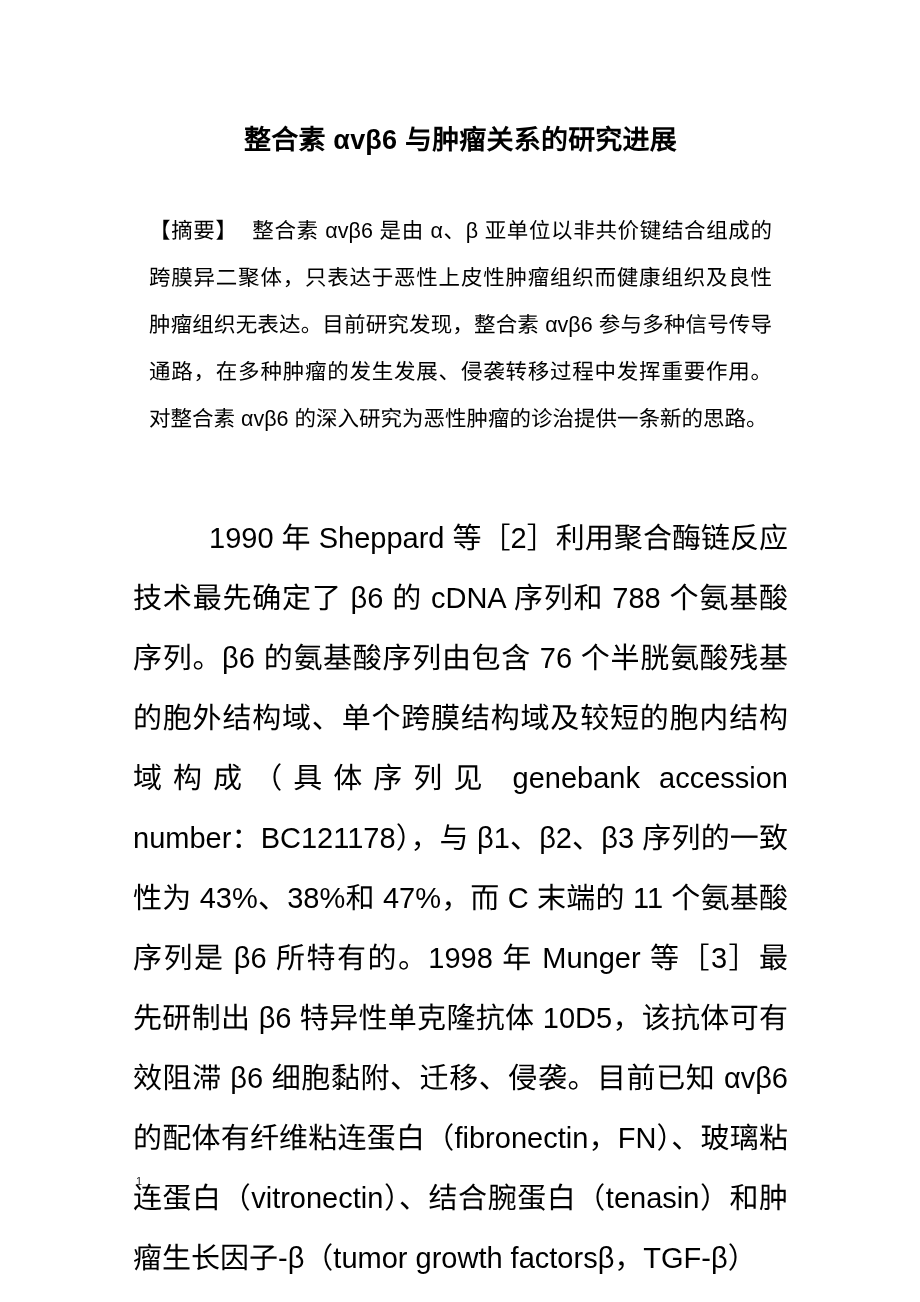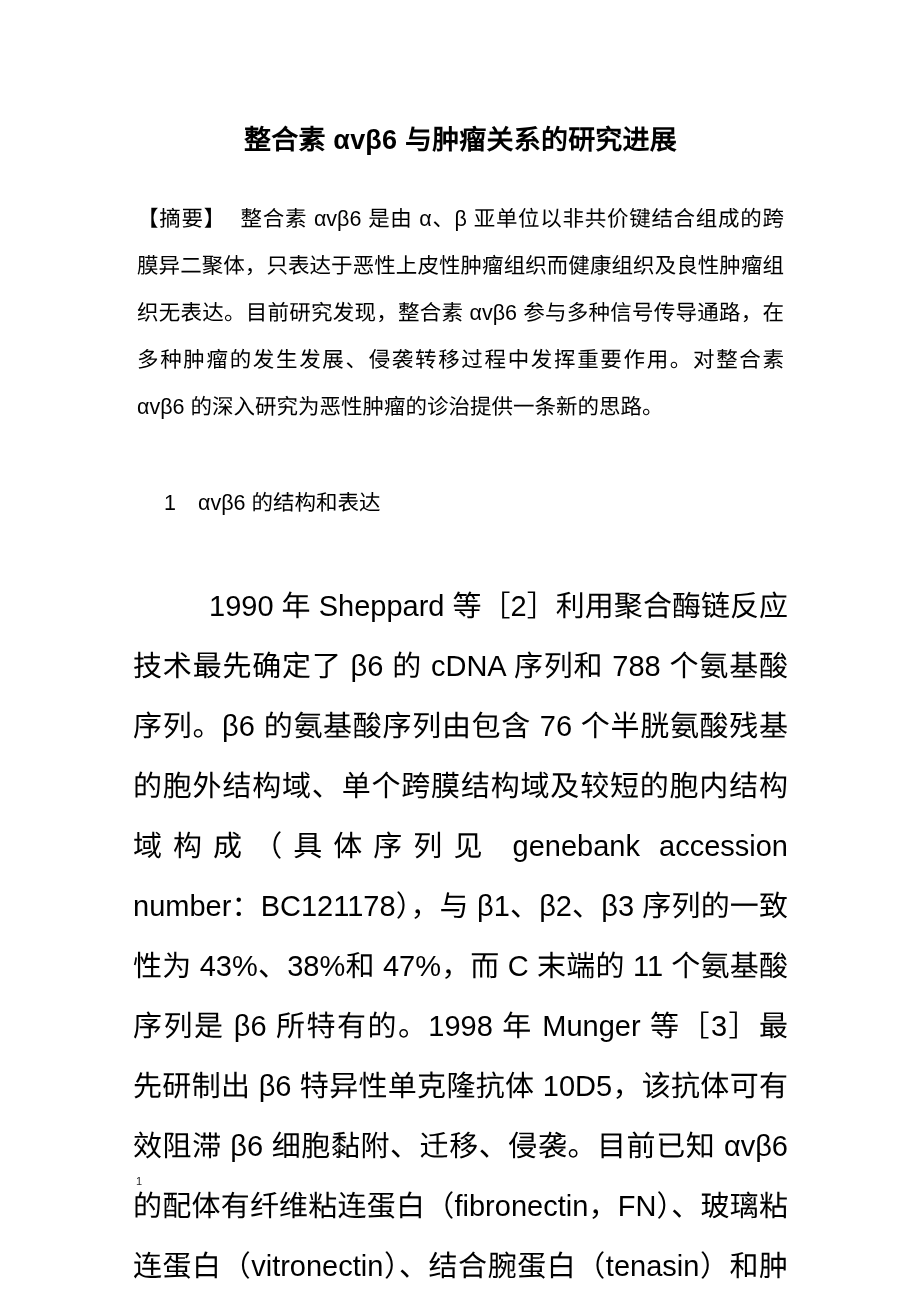--- a/index.html
+++ b/index.html
@@ -34,21 +34,21 @@
     text-align: center;
     letter-spacing: 0.2px;
     margin: 0;
     padding-top: 118px;
     line-height: 1.35;
     color: #000000;
   }
 
   
   .abstract {
-    margin: 4px;
+    margin: 16px;
     padding-top: 34px;
     font-size: 21.5px;
     line-height: 47px;
     text-align: justify;
     text-justify: inter-ideograph;
     text-align-last: left;
     color: #000000;
   }
   .abstract .lbl {
     font-weight: normal;
@@ -110,20 +110,19 @@
 <body>
 
 <div class="page">
   <div class="content">
 
     <h1 class="doc-title">整合素 αvβ6 与肿瘤关系的研究进展</h1>
 
     <p class="abstract"><span class="lbl">【摘要】</span><span class="gap-after-label"></span><span>整合素 αvβ6 是由 α、β 亚单位以非共价键结合组成的跨膜异二聚体，只表达于恶性上皮性肿瘤组织而健康组织及良性肿瘤组织无表达。目前研究发现，整合素 αvβ6 参与多种信号传导通路，在多种肿瘤的发生发展、侵袭转移过程中发挥重要作用。对整合素 αvβ6 的深入研究为恶性肿瘤的诊治提供一条新的思路。</span></p>
 
 
-    <h2 class="section-heading"><span class="num">1</span><span>αvβ6 的结构和表达</span></h2>
 
     <p class="body-para">1990 年 Sheppard 等［2］利用聚合酶链反应技术最先确定了 β6 的 cDNA 序列和 788 个氨基酸序列。β6 的氨基酸序列由包含 76 个半胱氨酸残基的胞外结构域、单个跨膜结构域及较短的胞内结构域构成（具体序列见 genebank accession number：BC121178），与 β1、β2、β3 序列的一致性为 43%、38%和 47%，而 C 末端的 11 个氨基酸序列是 β6 所特有的。1998 年 Munger 等［3］最先研制出 β6 特异性单克隆抗体 10D5，该抗体可有效阻滞 β6 细胞黏附、迁移、侵袭。目前已知 αvβ6 的配体有纤维粘连蛋白（fibronectin，FN）、玻璃粘连蛋白（vitronectin）、结合腕蛋白（tenasin）和肿瘤生长因子-β（tumor growth factorsβ，TGF-β）</p>
 
   </div>
 
   <div class="page-number">1</div>
 </div>
 
 </body></html>

